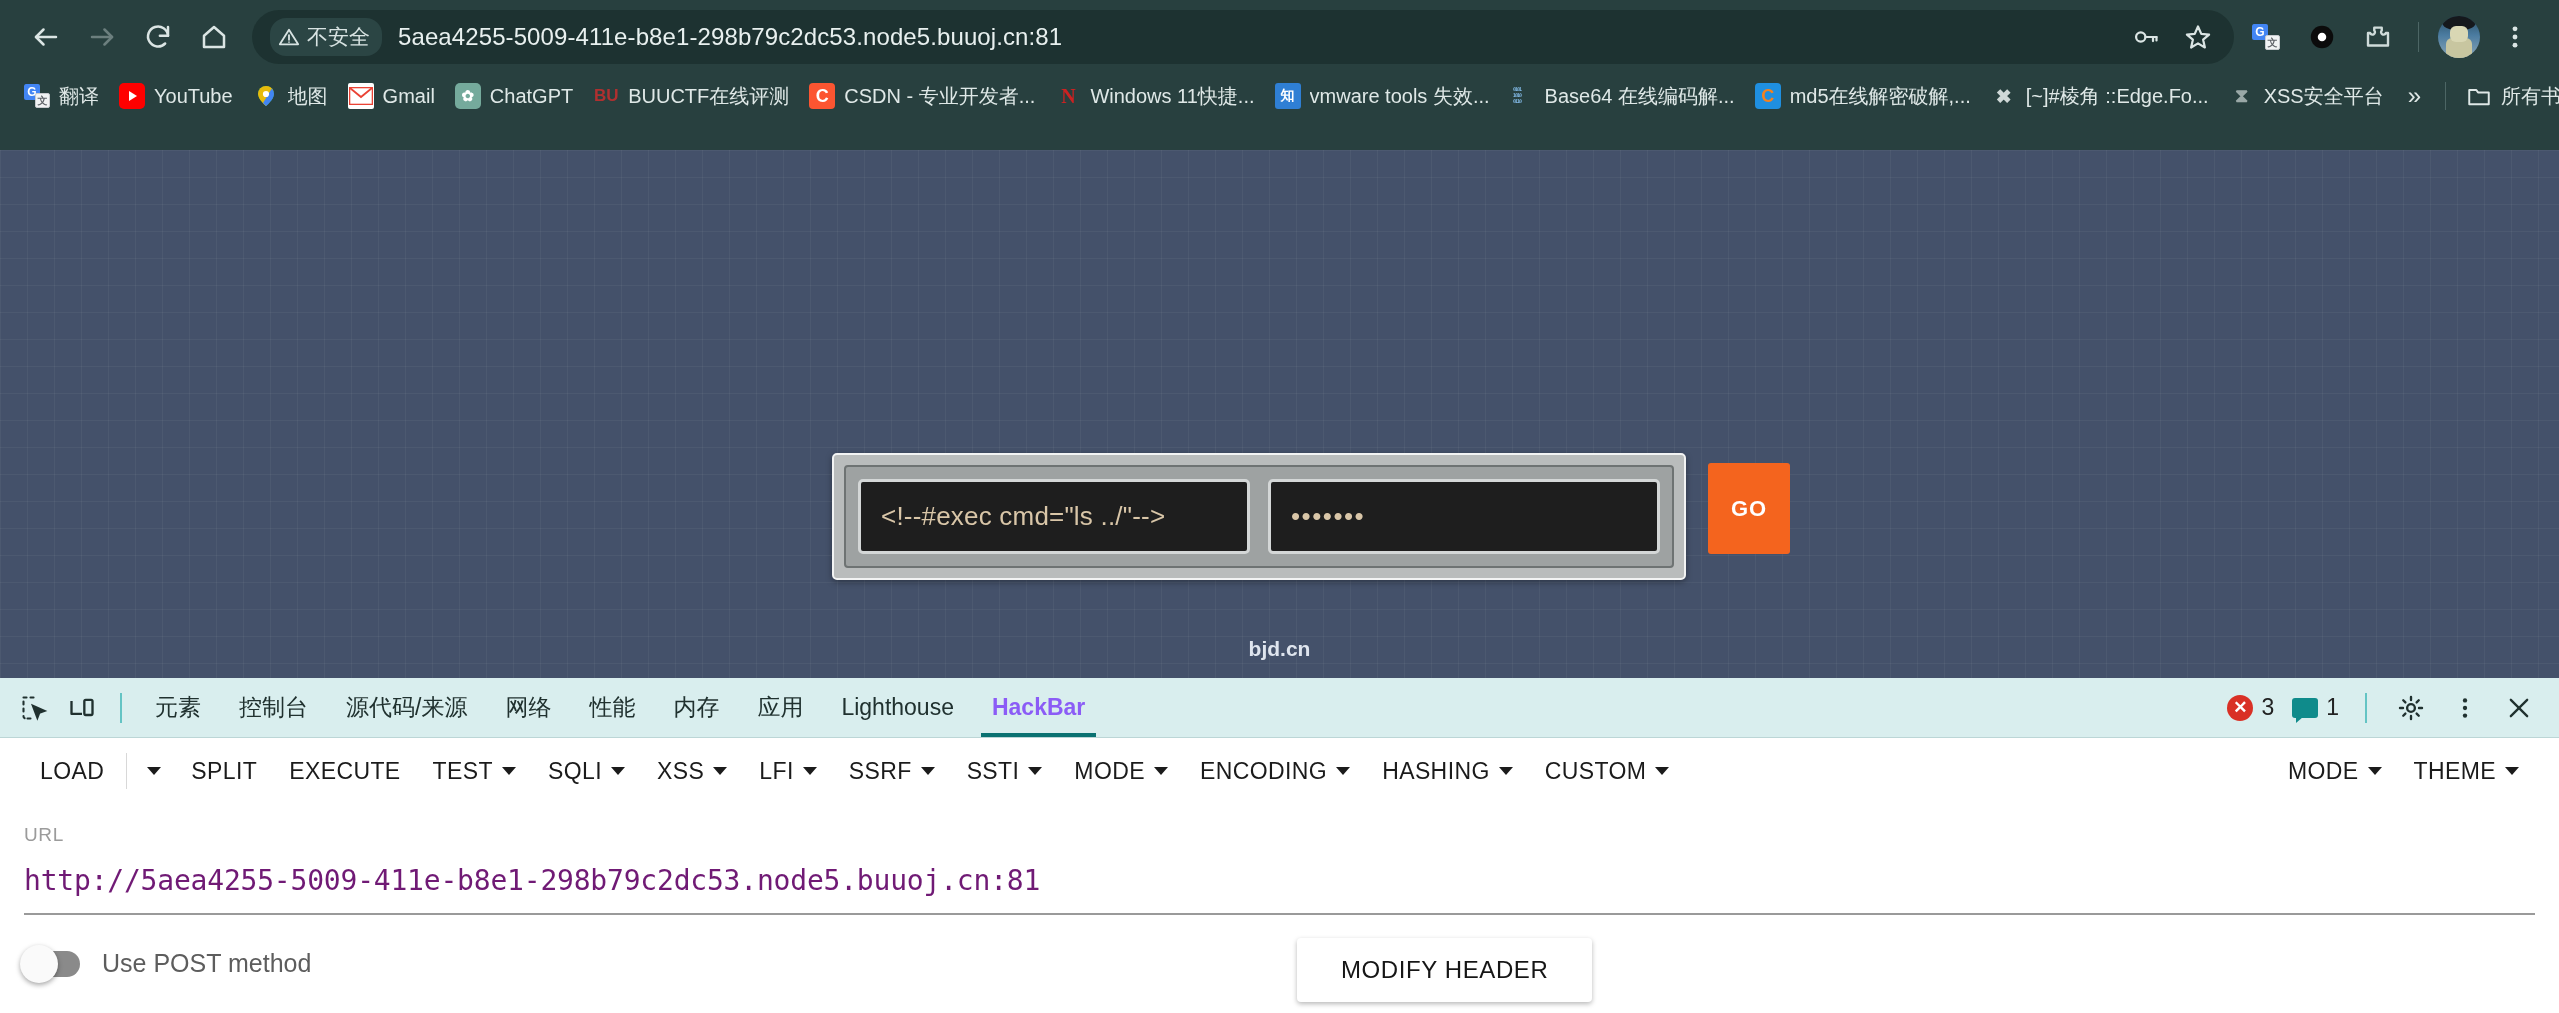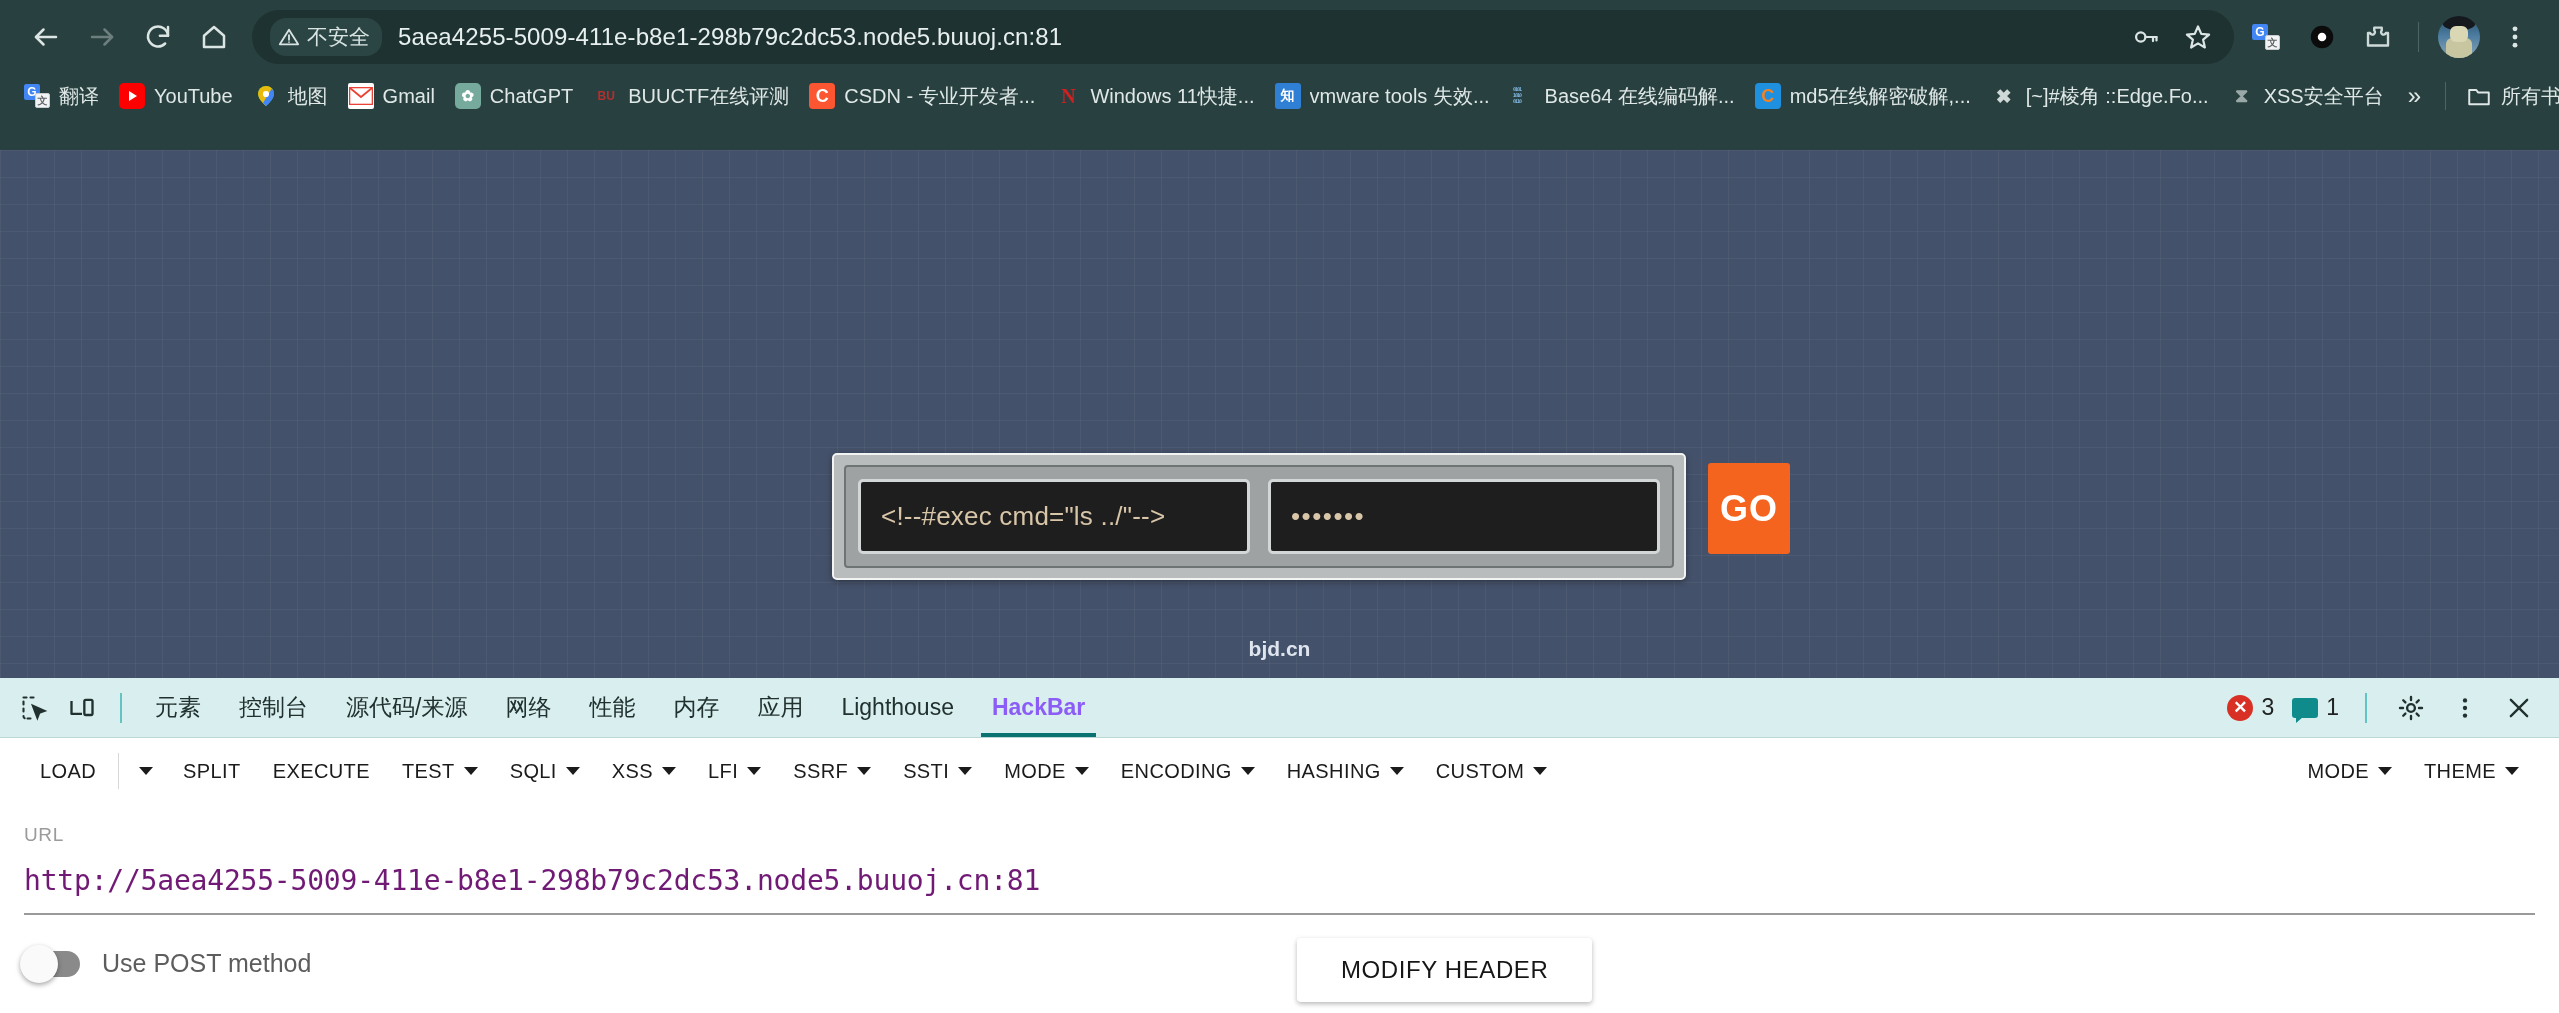--- a/index.html
+++ b/index.html
@@ -120,21 +120,21 @@
     overflow: hidden;
   }
   .fav-translate { background: transparent; }
   .fav-translate .t1 { position:absolute; left:0; top:1px; width:16px;height:16px;background:#4285f4;color:#fff;font-size:12px;display:flex;align-items:center;justify-content:center;border-radius:2px;}
   .fav-translate .t2 { position:absolute; right:0; bottom:1px; width:15px;height:15px;background:#f1f3f4;color:#5f6368;font-size:10px;display:flex;align-items:center;justify-content:center;border-radius:2px;border:1px solid #c8cbcf;}
   .fav-yt { background:#ff0000; border-radius:5px; }
   .fav-yt::after { content:""; border-left:8px solid #fff; border-top:5px solid transparent; border-bottom:5px solid transparent; margin-left:2px;}
   .fav-maps { background:transparent; }
   .fav-gmail { background:#fff; border-radius:2px; }
   .fav-chatgpt { background:#75aa9c; border-radius:5px; color:#fff; font-size:15px; }
-  .fav-buuctf { background:transparent; color:#b03030; font-size:12px; }
+  .fav-buuctf { background:transparent; color:#b03030; font-size:17px; }
   .fav-csdn { background:#fc5531; border-radius:4px; color:#fff; font-size:18px; }
   .fav-win { background:transparent; color:#cc2222; font-size:20px; font-family:"Liberation Serif", serif; }
   .fav-vmware { background:#2f7fd4; border-radius:3px; color:#fff; font-size:14px; }
   .fav-base64 { background:transparent; color:#7fb5e0; font-size:9px; line-height:6px; letter-spacing:-1px;}
   .fav-md5 { background:#1f8fe0; border-radius:4px; color:#f58220; font-size:18px; }
   .fav-edge { background:transparent; color:#cfd8d7; font-size:19px; }
   .fav-xss { background:transparent; color:#9aa8a7; font-size:19px; }
   .bm-overflow { color:#dfe8e7; font-size:24px; padding:4px 14px; flex:0 0 auto;}
   .bm-divider { width:1px; height:28px; background:#4d6665; margin:0 10px; flex:0 0 auto;}
   .bm-all { display:flex; align-items:center; gap:9px; padding:5px 10px; flex:0 0 auto;}
@@ -199,21 +199,21 @@
     background: #f4641e;
     color: #ffffff;
     width: 82px;
     margin-left: 22px;
     margin-top: 10px;
     margin-bottom: 26px;
     border-radius: 3px;
     display: flex;
     align-items: center;
     justify-content: center;
-    font-size: 36px;
+    font-size: 22px;
     font-weight: bold;
     letter-spacing: 1px;
   }
   .footer-text {
     position: absolute;
     left: 0; right: 0;
     top: 487px;
     text-align: center;
     color: #dfe5ee;
     font-size: 21px;
@@ -274,21 +274,21 @@
   .hackbar { background:#fff; padding: 0 0 0 0; }
   .hb-toolbar {
     height: 66px;
     display: flex;
     align-items: center;
     padding: 0 24px;
   }
   .hb-item {
     display: flex; align-items: center; gap: 9px;
     padding: 6px 16px;
-    font-size: 20px;
+    font-size: 23px;
     color: #1b1b1b;
     letter-spacing: 0.4px;
     white-space: nowrap;
   }
   .hb-caret {
     width: 0; height: 0;
     border-left: 7px solid transparent;
     border-right: 7px solid transparent;
     border-top: 8px solid #1b1b1b;
     flex: 0 0 auto;

